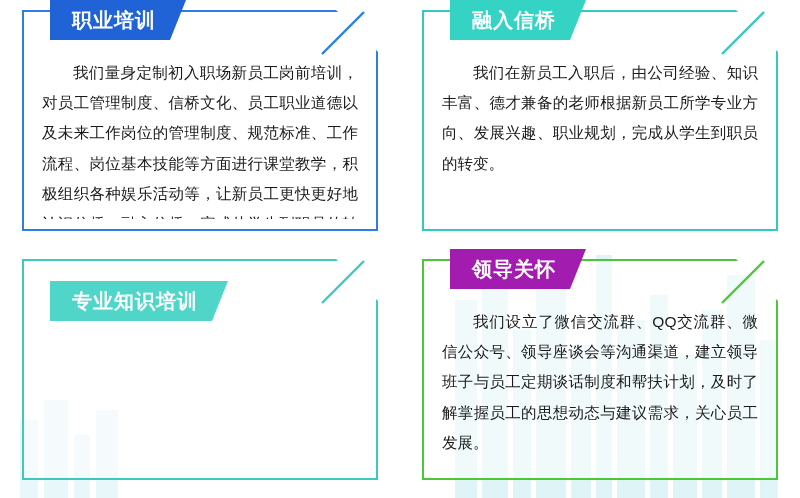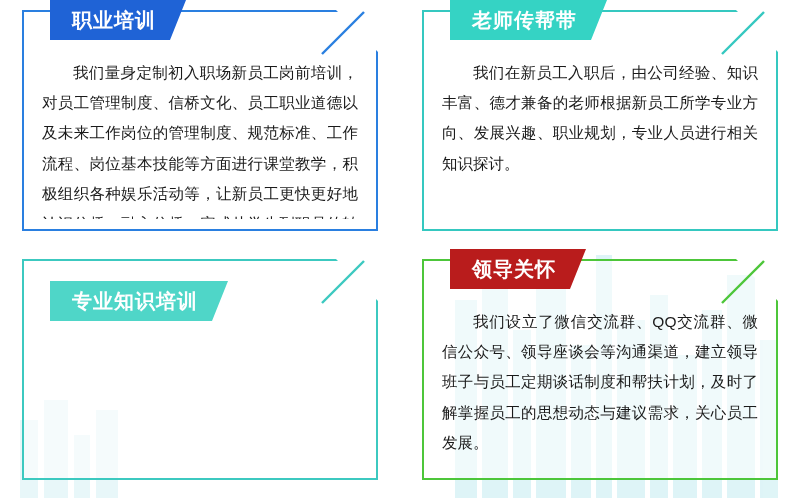--- a/index.html
+++ b/index.html
@@ -150,25 +150,25 @@
   </div>
 
   <div class="cell">
     <div class="card" style="border-color:#35c8c0;">
       <div class="card-notch"></div>
       <svg class="card-notch-line" viewBox="0 0 60 60">
         <line x1="3" y1="45" x2="45" y2="3" stroke="#35c8c0" stroke-width="2.4"></line>
       </svg>
       <div class="title-wrap">
         <div class="title-badge" style="background:#35d3c4;">
-          <span>老师传帮带</span>
+          <span>融入信桥</span>
           <span class="title-accent" style="background:#3fe0a8; right:-18px;"></span>
         </div>
       </div>
-      <div class="body-text">我们在新员工入职后，由公司经验、知识丰富、德才兼备的老师根据新员工所学专业方向、发展兴趣、职业规划，专业人员进行相关知识探讨。</div>
+      <div class="body-text">我们在新员工入职后，由公司经验、知识丰富、德才兼备的老师根据新员工所学专业方向、发展兴趣、职业规划，完成从学生到职员的转变。</div>
     </div>
   </div>
 
   <div class="cell">
     <div class="card" style="border-color:#3cc9c0;">
       <div class="card-notch"></div>
       <svg class="card-notch-line" viewBox="0 0 60 60">
         <line x1="3" y1="45" x2="45" y2="3" stroke="#3cc9c0" stroke-width="2.4"></line>
       </svg>
       <div class="title-wrap">
@@ -180,21 +180,21 @@
     </div>
   </div>
 
   <div class="cell">
     <div class="card" style="border-color:#4dc63a;">
       <div class="card-notch"></div>
       <svg class="card-notch-line" viewBox="0 0 60 60">
         <line x1="3" y1="45" x2="45" y2="3" stroke="#4dc63a" stroke-width="2.4"></line>
       </svg>
       <div class="title-wrap">
-        <div class="title-badge" style="background:#b91c1c;">
+        <div class="title-badge" style="background:#a21caf;">
           <span>领导关怀</span>
           <span class="title-accent" style="background:#a8e04a; right:-18px;"></span>
         </div>
       </div>
       <div class="body-text">我们设立了微信交流群、QQ交流群、微信公众号、领导座谈会等沟通渠道，建立领导班子与员工定期谈话制度和帮扶计划，及时了解掌握员工的思想动态与建议需求，关心员工发展。</div>
     </div>
   </div>
 
 </div>
 

